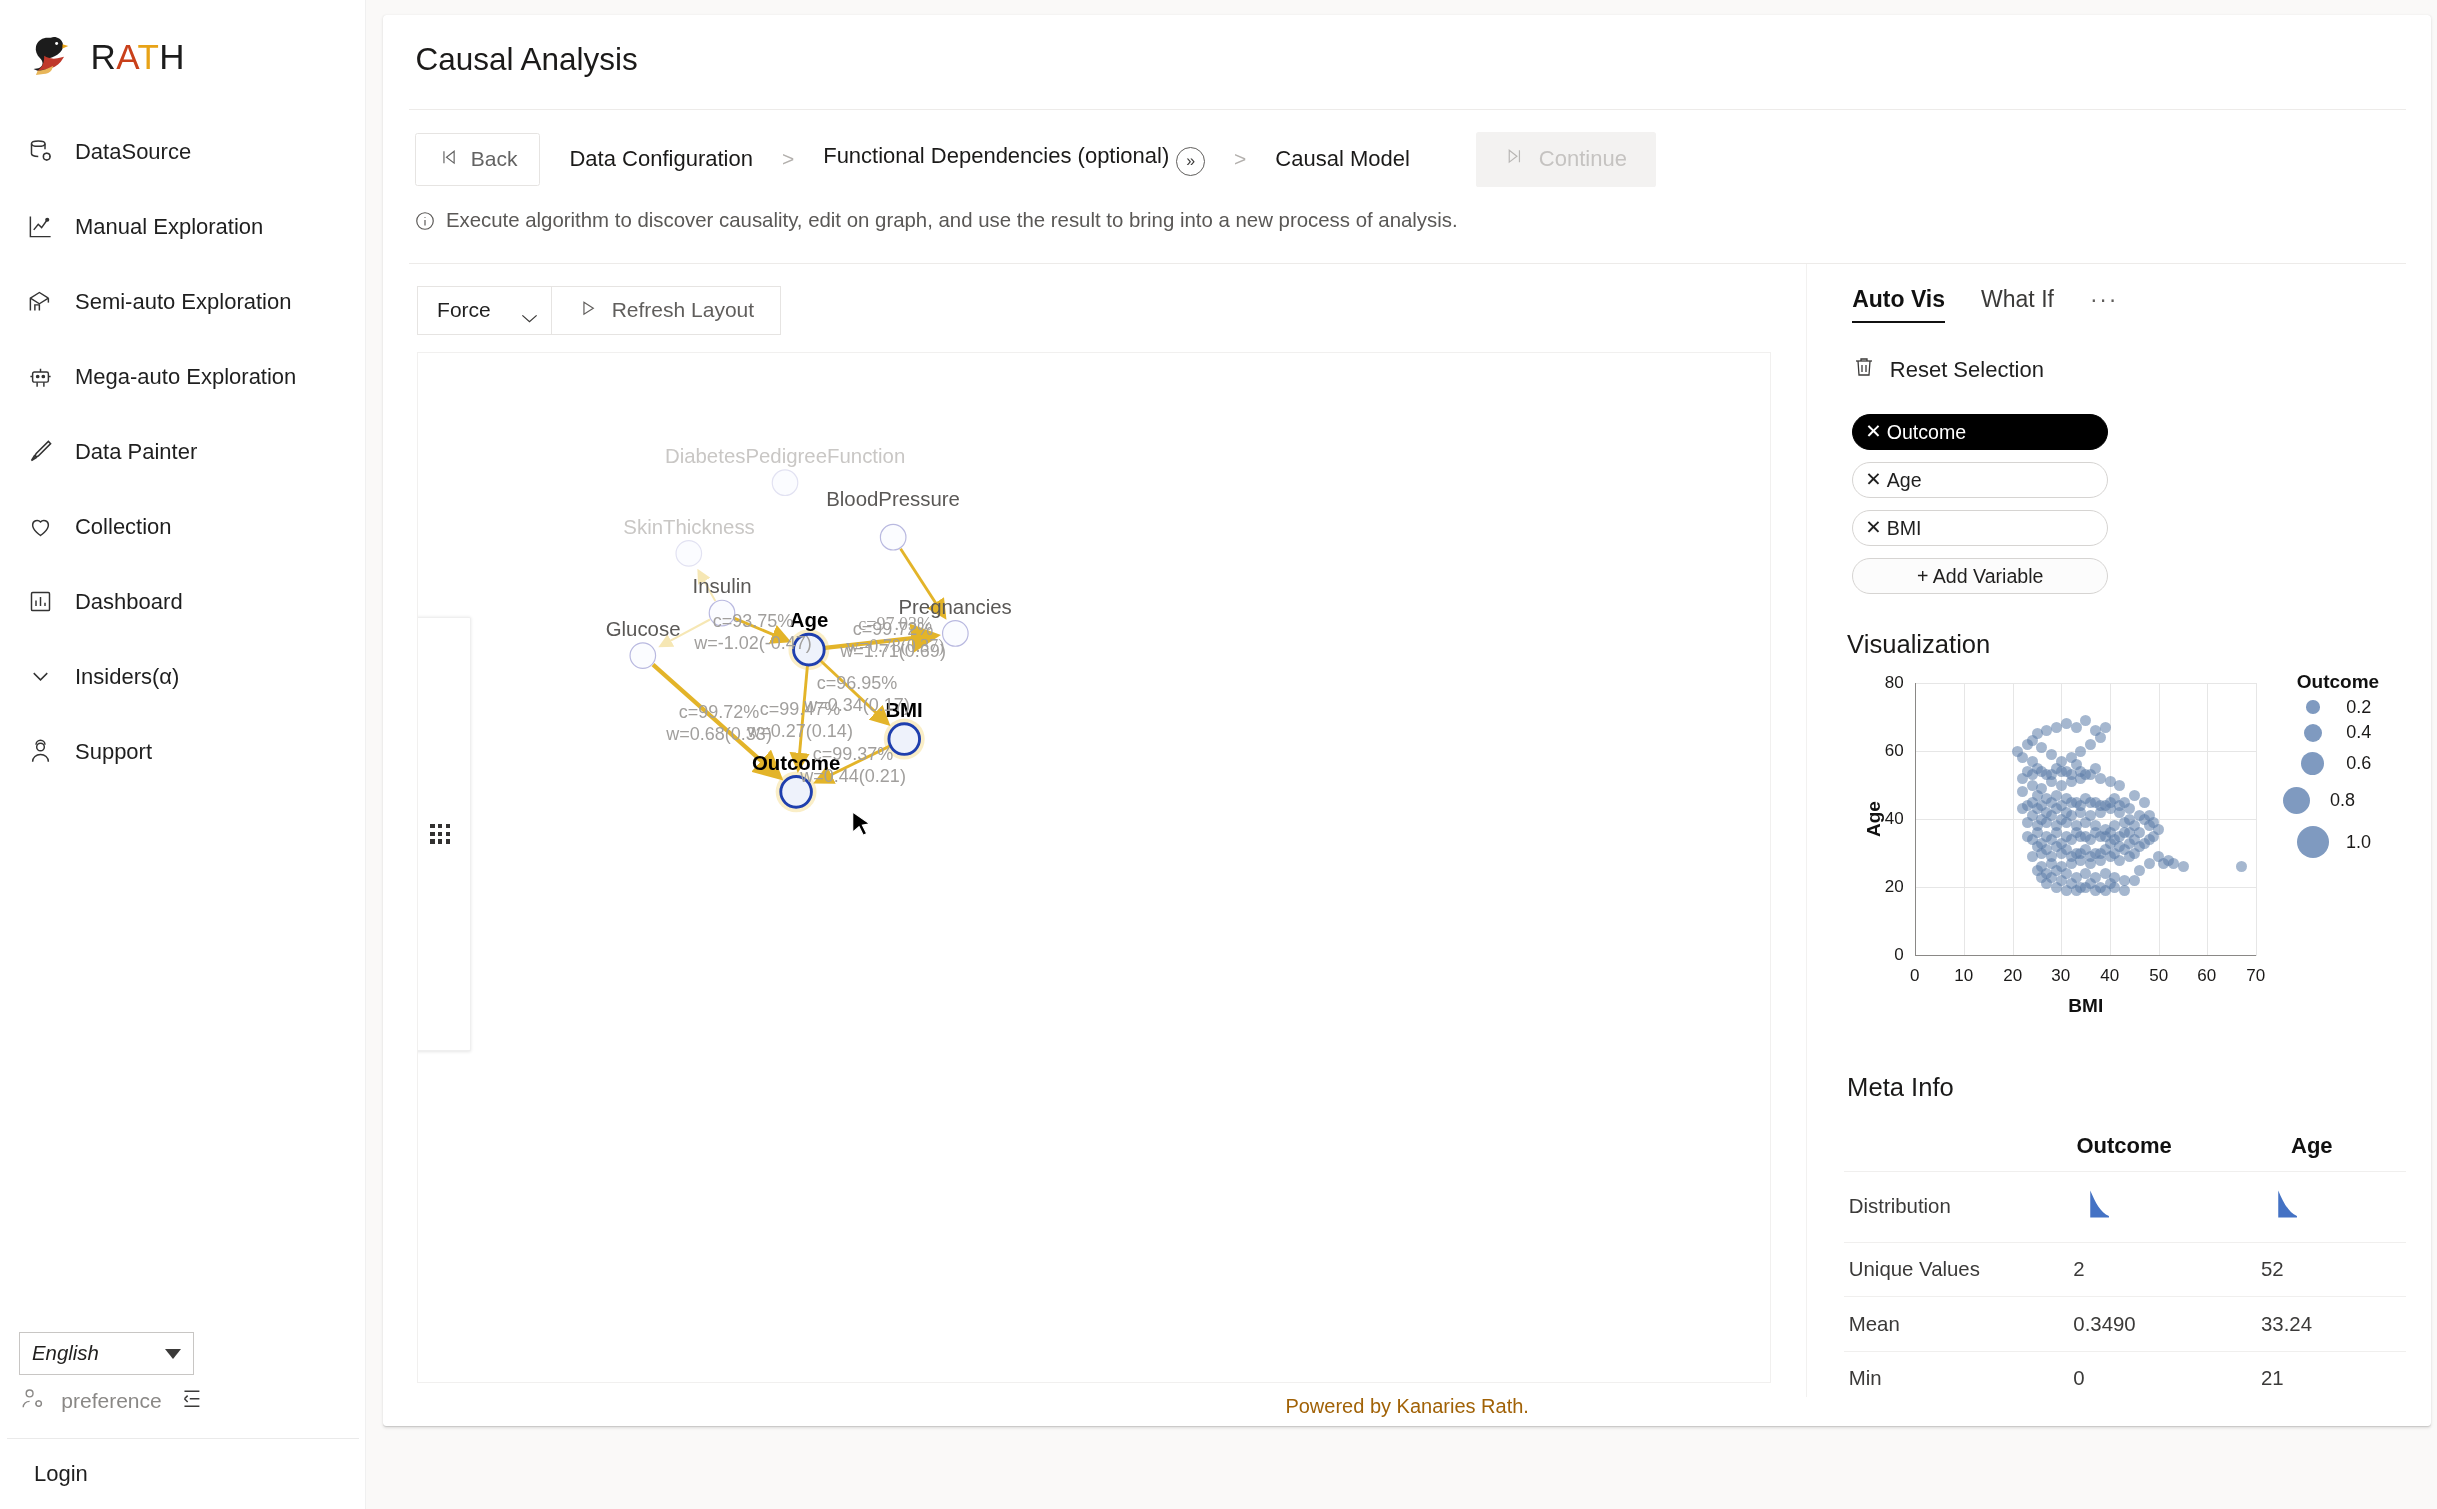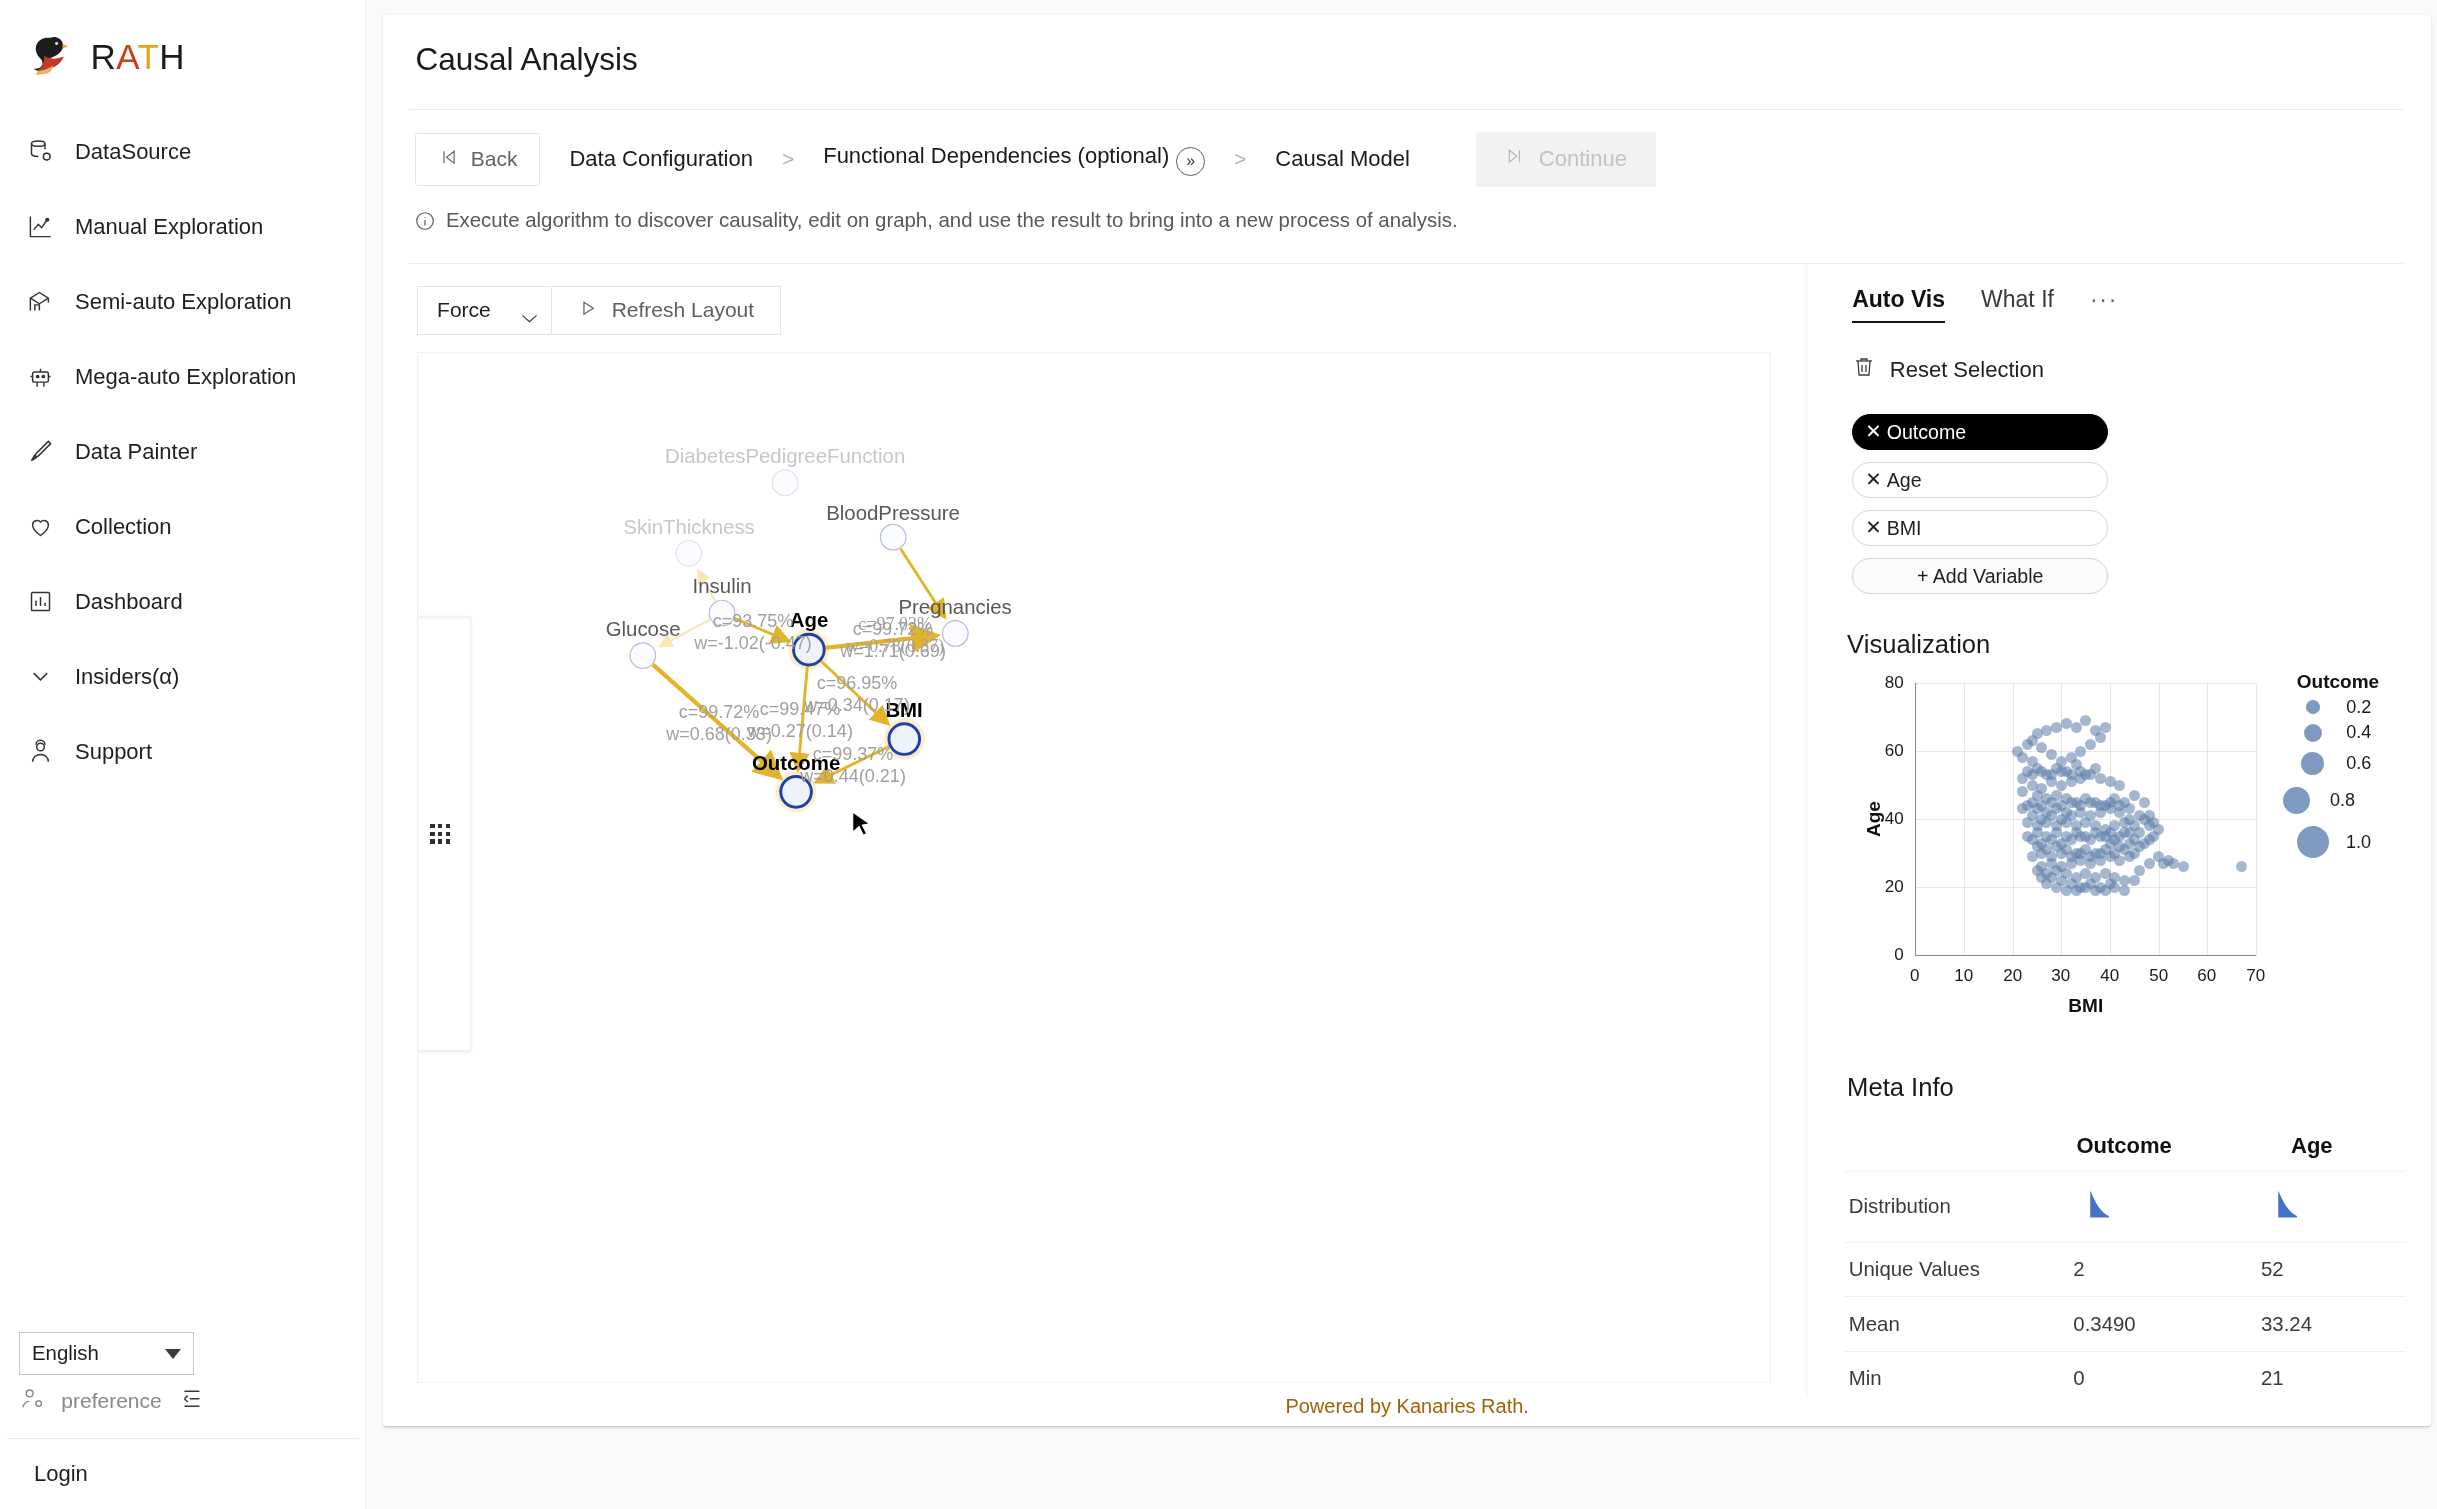--- a/index.html
+++ b/index.html
@@ -31,21 +31,21 @@
     font-size: 22px; color: #1f1f1f;
   }
   .nav-ico { width: 29px; height: 29px; flex: 0 0 29px; display: flex; align-items: center; justify-content: center; }
   .nav-ico svg { width: 27px; height: 27px; }
 
   .side-bottom { position: absolute; left: 0; bottom: 0; width: 366px; }
   .lang-select {
     margin: 0 0 10.2px 19px; width: 175px; height: 43px;
     border: 0.9px solid #c8c6c4; background: #fff;
     display: flex; align-items: center; justify-content: space-between;
-    padding: 0 12px; font-size: 20.4px; cursor: pointer;
+    padding: 0 12px; font-size: 20.4px; cursor: pointer; font-style: italic;
   }
   .caret-down { width: 0; height: 0; border-left: 8.5px solid transparent; border-right: 8.5px solid transparent; border-top: 10.2px solid #3b3a39; }
   .pref-row { display: flex; align-items: center; gap: 15.3px; padding: 0 0 22px 20.4px; color: #8a8886; font-size: 21px; cursor: pointer; }
   .pref-row svg { width: 25.6px; height: 25.6px; }
   .side-divider { height: 0.9px; background: #eaeaea; margin: 0 6.8px; }
   .login-row { height: 70px; display: flex; align-items: center; padding-left: 34px; font-size: 22px; color: #1f1f1f; cursor: pointer; }
 
   
   .main { flex: 1; background: #faf9f8; position: relative; padding: 15.3px 17px 0 17px; height: 1509px; }
   .card {
@@ -395,21 +395,21 @@
                 <circle cx="459" cy="348" r="18" fill="#eef2fb" stroke="#1f3fae" stroke-width="3.4"></circle>
                 <circle cx="631" cy="329" r="15" fill="#fbfcff" stroke="#b9b9e0" stroke-width="1.4"></circle>
                 <circle cx="571" cy="453" r="24" fill="rgba(240,200,70,.30)"></circle>
                 <circle cx="571" cy="453" r="18" fill="#eef2fb" stroke="#1f3fae" stroke-width="3.4"></circle>
                 <circle cx="444" cy="515" r="24" fill="rgba(240,200,70,.30)"></circle>
                 <circle cx="444" cy="515" r="18" fill="#eef2fb" stroke="#1f3fae" stroke-width="3.4"></circle>
               </svg>
             <div id="graph-labels">
                 <div class="node-label dim" style="left: 367px; top: 103px;">DiabetesPedigreeFunction</div>
                 <div class="node-label dim" style="left: 271px; top: 174px;">SkinThickness</div>
-                <div class="node-label mid" style="left: 475px; top: 160px;">BloodPressure</div>
+                <div class="node-label mid" style="left: 475px; top: 146px;">BloodPressure</div>
                 <div class="node-label mid" style="left: 304px; top: 233px;">Insulin</div>
                 <div class="node-label mid" style="left: 225px; top: 276px;">Glucose</div>
                 <div class="node-label sel" style="left: 391px; top: 267px;">Age</div>
                 <div class="node-label mid" style="left: 537px; top: 254px;">Pregnancies</div>
                 <div class="node-label sel" style="left: 486px; top: 357px;">BMI</div>
                 <div class="node-label sel" style="left: 378px; top: 410px;">Outcome</div>
                 <div class="edge-label" style="left: 335px; top: 279px;">
                   <div>c=93.75%</div>
                   <div>w=-1.02(-0.47)</div>
                 </div>

